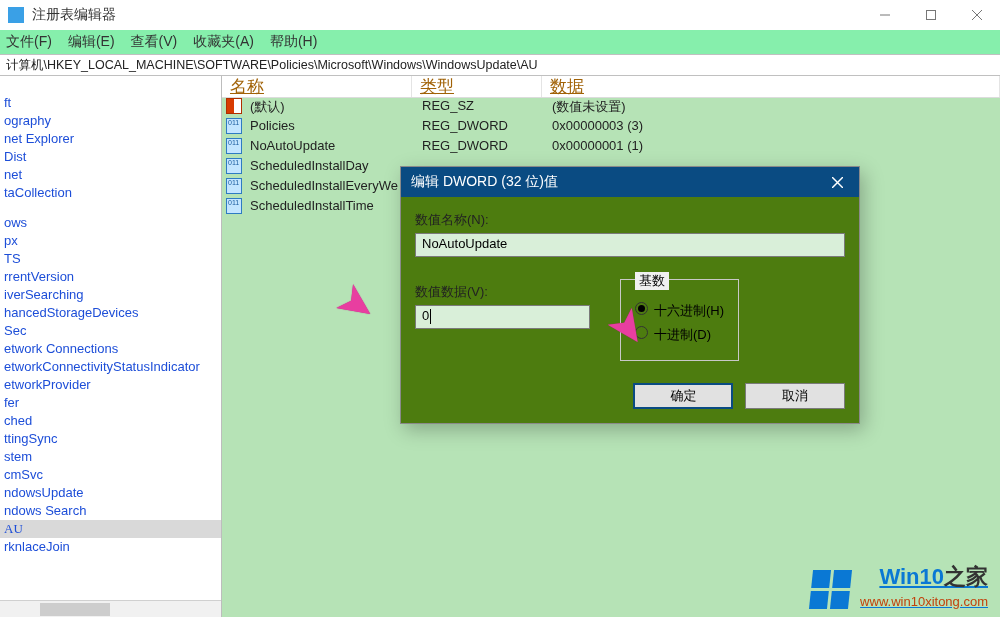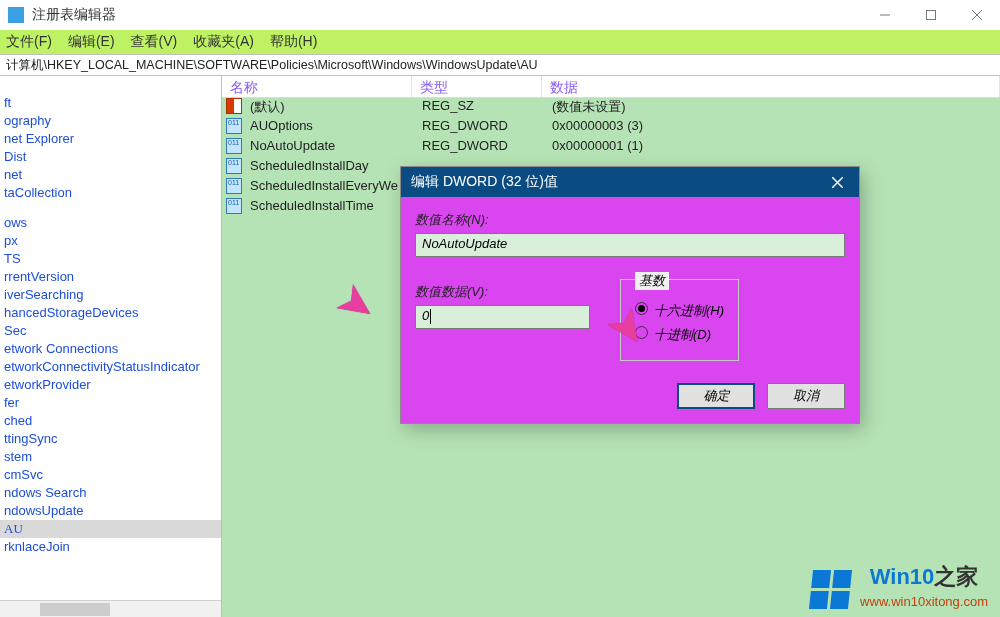--- a/index.html
+++ b/index.html
@@ -5,84 +5,84 @@
 * { box-sizing: border-box; margin: 0; padding: 0; font-family: "Microsoft YaHei", "Segoe UI", sans-serif; }
 body { width: 1000px; height: 617px; overflow: hidden; background: #fff; position: relative; }
 
 
 .titlebar { height: 30px; display: flex; align-items: center; background: #fff; color: #333; font-size: 14px; }
 .titlebar .app-icon { width: 16px; height: 16px; background: #3aa0e6; margin: 0 8px; display: inline-block; }
 .titlebar .controls { margin-left: auto; display: flex; }
 .titlebar .controls .ctl { width: 46px; height: 30px; display: flex; align-items: center; justify-content: center; color: #9a9a9a; font-size: 13px; }
 .titlebar .controls .ctl svg { width: 10px; height: 10px; stroke: #777; fill: none; stroke-width: 1; }
 
-.menubar { height: 24px; display: flex; align-items: center; padding: 0 6px; font-size: 14px; color: #333; background: #bef264; }
+.menubar { height: 24px; display: flex; align-items: center; padding: 0 6px; font-size: 14px; color: #333; background: #86efac; }
 .menubar .menu-item { margin-right: 16px; cursor: default; }
 
 .addressbar { height: 22px; border-top: 1px solid #c0c0c0; border-bottom: 1px solid #c0c0c0; background: #fff; font-size: 12.5px; color: #222; padding: 2px 6px 0 6px; white-space: nowrap; overflow: hidden; text-overflow: ellipsis; }
 
 
 .main { display: flex; height: calc(617px - 30px - 24px - 22px); background: #b6e3b6; }
 .tree { width: 222px; border-right: 1px solid #bdbdbd; background: #fff; font-size: 13px; color: #1d4ed8; height: 100%; overflow: hidden; position: relative; }
 .tree .spacer-top { height: 18px; }
 .tree-item { height: 18px; line-height: 18px; padding-left: 4px; white-space: nowrap; cursor: default; }
 .tree-item.group-gap { margin-top: 12px; }
 .tree-item.selected { background: #d9d9d9; font-family: Liberation Serif, serif; }
 .tree .hbar { position: absolute; bottom: 0; left: 0; right: 0; height: 17px; background: #f1f1f1; border-top: 1px solid #d0d0d0; }
 .tree .hbar .thumb { position: absolute; top: 2px; left: 40px; width: 70px; height: 13px; background: #cdcdcd; }
 
 .listwrap { flex: 1; background: #b6e3b6; position: relative; }
 .list-header { display: flex; height: 22px; background: #fff; border-bottom: 1px solid #dcdcdc; }
-.list-header .col { font-size: 14px; color: #8b5cf6; line-height: 22px; padding-left: 8px; border-right: 1px solid #e4e4e4; }
+.list-header .col { font-size: 17px; color: #a16207; line-height: 22px; padding-left: 8px; border-right: 1px solid #e4e4e4; text-decoration: underline; }
 .col-name  { width: 190px; }
 .col-type  { width: 130px; }
 .col-data  { flex: 1; }
 
 .list-body { font-size: 13px; color: #222; }
 .row { display: flex; height: 20px; align-items: flex-start; }
 .row .row-icon { width: 16px; height: 16px; margin: 0 6px 0 4px; display: inline-block; }
 .row .row-icon.sz  { background: linear-gradient(90deg,#d83b01 50%,#fff 50%); border:1px solid #b02e00; }
 .row .row-icon.dw  { background: #c3e5ff; border:1px solid #2e7bc2; position: relative; }
 .row .row-icon.dw::after{ content:"011"; font-size:7px; color:#1b5c9e; position:absolute; top:1px; left:1px; line-height:6px; }
 .row .cell { padding-left: 2px; }
 .row .cell.name { width: 172px; }
 .row .cell.type { width: 130px; }
 .row .cell.data { flex:1; }
 
 
-.dialog { position: absolute; left: 400px; top: 166px; width: 460px; background: #d946ef; border: 1px solid #8a8a8a; box-shadow: 4px 6px 18px rgba(0,0,0,.25); font-size: 13px; }
+.dialog { position: absolute; left: 400px; top: 166px; width: 460px; background: #4d7c0f; border: 1px solid #8a8a8a; box-shadow: 4px 6px 18px rgba(0,0,0,.25); font-size: 13px; }
 .dialog-title { height: 30px; background: #0a4b82; color: #fff; display: flex; align-items: center; padding-left: 10px; font-size: 14px; }
 .dialog-title .dlg-close { margin-left: auto; width: 44px; height: 30px; display: flex; align-items: center; justify-content: center; }
 .dialog-title .dlg-close svg{ stroke:#fff; stroke-width:1.3; }
-.dialog-body { padding: 10px 14px 14px 14px; font-style: italic; }
+.dialog-body { padding: 10px 14px 14px 14px; }
 .dialog-body .fieldlabel { margin: 4px 0 4px 0; color:#222; }
 .dialog-body .textbox { width: 430px; height: 24px; border:1px solid #7a7a7a; background: #d9efd9; padding: 2px 6px; font-size: 13px; }
 .dialog-body .textbox.small { width: 175px; position:relative; }
 .caret{ position:absolute; left:14px; top:3px; width:1px; height:15px; background:#000; animation:bl 1s step-end infinite;}
 @keyframes bl{50%{opacity:0}}
 .value-radio-row{ display:flex; margin-top:22px;}
 .radio-group{ margin-left:30px; border:1px solid #c8c8c8; padding:4px 14px 10px 14px; }
 .radio-group .legend{ position:relative; top:-12px; background:#f0f0f0; padding:0 4px; display:inline-block;}
 .radio-item{ display:flex; align-items:flex-start; height:24px; }
 .radio-item .rad{ width:13px; height:13px; border:1px solid #333; border-radius:50%; margin-right:6px; position:relative;}
 .radio-item .rad.sel::after{content:""; position:absolute; top:2px; left:2px; width:7px; height:7px; background:#000; border-radius:50%;}
 .dialog-buttons{ text-align:right; margin-top:22px;}
-.dialog-buttons .btn{ display:inline-block; width:78px; height:26px; line-height:24px; text-align:center; background:#e1e1e1; border:1px solid #7a7a7a; margin-left:8px;}
+.dialog-buttons .btn{ display:inline-block; width:100px; height:26px; line-height:24px; text-align:center; background:#e1e1e1; border:1px solid #7a7a7a; margin-left:8px;}
 .dialog-buttons .btn.primary{ border:1px solid #0a4b82; box-shadow:inset 0 0 0 1px #0a4b82;}
 
 
 .arrow{ position:absolute; font-size:46px; color:#e83ea0; text-shadow:0 0 1px #b01e7a; pointer-events:none; transform-origin:center;}
 .arrow.a1{ left:338px; top:276px; transform:rotate(35deg);}
 .arrow.a2{ left:610px; top:300px; transform:rotate(55deg);}
 
 
 .watermark{ position:absolute; right:12px; bottom:8px; display:flex; align-items:flex-end; }
 .watermark .winlogo{ display:grid; grid-template:repeat(2,18px)/repeat(2,18px); gap:3px; margin-right:10px; transform:skewX(-6deg);}
 .watermark .winlogo span{ background:#0a78d4;}
-.watermark .txt{ text-align:center; color:#0a78d4;}
+.watermark .txt{ text-align:right; color:#0a78d4;text-decoration:underline;}
 .watermark .txt .big{ font-size:22px; font-weight:bold; color:#0a78d4; }
 .watermark .txt .big .dark{ color:#333; }
 .watermark .txt .url{ font-size:13px; color:#c2410c; margin-top:2px;}
 </style>
 </head>
 <body>
 
 <div class="titlebar">
   <span class="app-icon"></span>
   <span>注册表编辑器</span>
@@ -134,22 +134,22 @@
         <div class="tree-item">hancedStorageDevices</div>
         <div class="tree-item">Sec</div>
         <div class="tree-item">etwork Connections</div>
         <div class="tree-item">etworkConnectivityStatusIndicator</div>
         <div class="tree-item">etworkProvider</div>
         <div class="tree-item">fer</div>
         <div class="tree-item">ched</div>
         <div class="tree-item">ttingSync</div>
         <div class="tree-item">stem</div>
         <div class="tree-item">cmSvc</div>
+        <div class="tree-item">ndowsUpdate</div>
         <div class="tree-item">ndows Search</div>
-        <div class="tree-item">ndowsUpdate</div>
         <div class="tree-item selected">AU</div>
         <div class="tree-item">rknlaceJoin</div>
       </div>
     <div class="hbar">
         <div class="thumb"></div>
       </div>
   </div>
 
   <div class="listwrap">
     <div class="list-header">
@@ -159,21 +159,21 @@
     </div>
     <div class="list-body" id="rows">
         <div class="row">
           <span class="row-icon sz"></span>
           <span class="cell name">(默认)</span>
           <span class="cell type">REG_SZ</span>
           <span class="cell data">(数值未设置)</span>
         </div>
         <div class="row">
           <span class="row-icon dw"></span>
-          <span class="cell name">AUOptions</span>
+          <span class="cell name">Policies</span>
           <span class="cell type">REG_DWORD</span>
           <span class="cell data">0x00000003 (3)</span>
         </div>
         <div class="row">
           <span class="row-icon dw"></span>
           <span class="cell name">NoAutoUpdate</span>
           <span class="cell type">REG_DWORD</span>
           <span class="cell data">0x00000001 (1)</span>
         </div>
         <div class="row">

